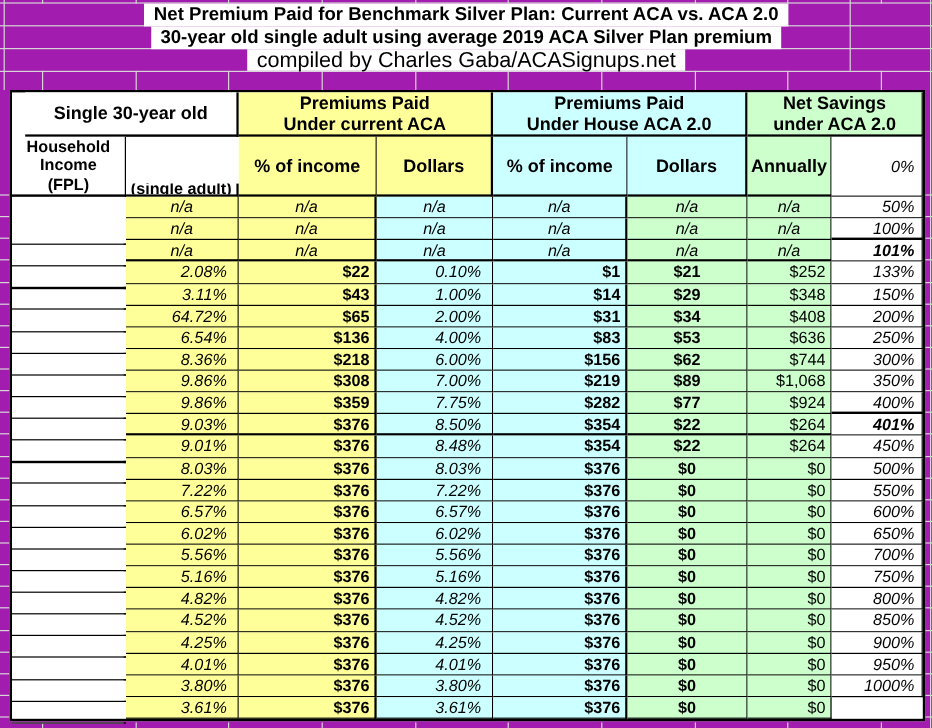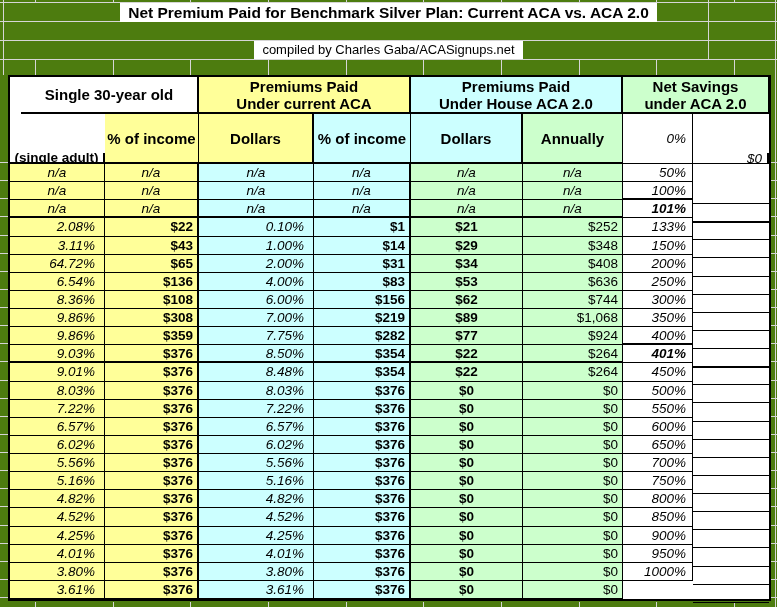--- a/index.html
+++ b/index.html
@@ -3,31 +3,31 @@
 <meta charset="utf-8">
 <style>
   html,body{margin:0;padding:0;}
   body{
     font-family:"Liberation Sans", sans-serif;
     background:#ffffff;
   }
   #stage{
     position:relative;
     width:777px;height:607px;
-    background:#4d7c0f;
+    background:#a21caf;
     overflow:hidden;
   }
   
   .gl{position:absolute;background:#d6d6d6;}
   
   .title-row{position:absolute;left:0;width:777px;text-align:center;}
   .title-row span{background:#ffffff;padding:0 8px;display:inline-block;}
   .t1{top:3px;height:19px;line-height:19px;font-size:15.5px;font-weight:bold;}
   .t2{top:22px;height:19px;line-height:19px;font-size:15.5px;font-weight:bold;}
-  .t3{top:41px;height:18px;line-height:18px;font-size:13px;font-weight:normal;}
+  .t3{top:41px;height:18px;line-height:18px;font-size:18px;font-weight:normal;}
   
   #table{
     position:absolute;left:8px;top:75px;
     display:grid;
     grid-template-columns:95px 94px 115px 97px 112px 100px 70px 76px;
     grid-template-rows:37px 50px;
     grid-auto-rows:18.125px;
     border:2px solid #000;
     background:#fff;
   }
@@ -158,51 +158,57 @@
     <div class="gl" style="left: 35px; top: 59px; width: 1px; height: 16px; background: rgb(214, 214, 214); z-index: 0;"></div>
     <div class="gl" style="left: 35px; top: 0px; width: 1px; height: 3px; background: rgb(214, 214, 214); z-index: 0;"></div>
     <div class="gl" style="left: 0px; top: 59px; width: 777px; height: 1px; background: rgb(214, 214, 214); z-index: 0;"></div>
     <div class="gl" style="left: 0px; top: 40px; width: 777px; height: 1px; background: rgb(214, 214, 214); z-index: 0;"></div>
     <div class="gl" style="left: 0px; top: 21px; width: 777px; height: 1px; background: rgb(214, 214, 214); z-index: 0;"></div>
     <div class="gl" style="left: 0px; top: 2px; width: 777px; height: 1px; background: rgb(214, 214, 214); z-index: 0;"></div>
 
   <div class="title-row t1">
     <span>Net Premium Paid for Benchmark Silver Plan: Current ACA vs. ACA 2.0</span>
   </div>
+  <div class="title-row t2">
+    <span>30-year old single adult using average 2019 ACA Silver Plan premium</span>
+  </div>
   <div class="title-row t3">
     <span>compiled by Charles Gaba/ACASignups.net</span>
   </div>
 
   <div id="table">
 
     <div class="cell gh ghsep" style="background: rgb(255, 255, 255); margin-left: 11px;">Single 30-year old</div>
     <div class="cell gh ghsep" style="background: rgb(255, 255, 153);">Premiums Paid
 Under current ACA</div>
     <div class="cell gh ghsep" style="background: rgb(204, 255, 255);">Premiums Paid
 Under House ACA 2.0</div>
     <div class="cell gh" style="background: rgb(204, 255, 204);">Net Savings
 under ACA 2.0</div>
 
+    <div class="cell c0 ch chsm">Household
+Income
+(FPL)</div>
     <div class="cell c1 ch chsm">$ Income
 (single adult)
 2019</div>
     <div class="cell c2 ch chbig">% of income</div>
     <div class="cell c3 ch chbig">Dollars</div>
     <div class="cell c4 ch chbig">% of income</div>
     <div class="cell c5 ch chbig">Dollars</div>
     <div class="cell c7 ch chbig">Annually</div>
 
   <div class="trow"><div class="cell c0">0%</div><div class="cell c1">$0</div><div class="cell c2 na">n/a</div><div class="cell c3 na">n/a</div><div class="cell c4 na">n/a</div><div class="cell c5 na">n/a</div><div class="cell c6 na">n/a</div><div class="cell c7 na">n/a</div></div>
       <div class="trow"><div class="cell c0">50%</div><div class="cell c1">$6,245</div><div class="cell c2 na">n/a</div><div class="cell c3 na">n/a</div><div class="cell c4 na">n/a</div><div class="cell c5 na">n/a</div><div class="cell c6 na">n/a</div><div class="cell c7 na">n/a</div></div>
       <div class="trow"><div class="cell c0 bb2">100%</div><div class="cell c1 bb2">$12,490</div><div class="cell c2 na bb2">n/a</div><div class="cell c3 na bb2">n/a</div><div class="cell c4 na bb2">n/a</div><div class="cell c5 na bb2">n/a</div><div class="cell c6 na bb2">n/a</div><div class="cell c7 na bb2">n/a</div></div>
       <div class="trow"><div class="cell c0 boldcell">101%</div><div class="cell c1">$12,615</div><div class="cell c2">2.08%</div><div class="cell c3">$22</div><div class="cell c4">0.10%</div><div class="cell c5">$1</div><div class="cell c6">$21</div><div class="cell c7">$252</div></div>
       <div class="trow"><div class="cell c0">133%</div><div class="cell c1">$16,612</div><div class="cell c2">3.11%</div><div class="cell c3">$43</div><div class="cell c4">1.00%</div><div class="cell c5">$14</div><div class="cell c6">$29</div><div class="cell c7">$348</div></div>
       <div class="trow"><div class="cell c0">150%</div><div class="cell c1">$18,735</div><div class="cell c2">64.72%</div><div class="cell c3">$65</div><div class="cell c4">2.00%</div><div class="cell c5">$31</div><div class="cell c6">$34</div><div class="cell c7">$408</div></div>
       <div class="trow"><div class="cell c0">200%</div><div class="cell c1">$24,980</div><div class="cell c2">6.54%</div><div class="cell c3">$136</div><div class="cell c4">4.00%</div><div class="cell c5">$83</div><div class="cell c6">$53</div><div class="cell c7">$636</div></div>
-      <div class="trow"><div class="cell c0">250%</div><div class="cell c1">$31,225</div><div class="cell c2">8.36%</div><div class="cell c3">$108</div><div class="cell c4">6.00%</div><div class="cell c5">$156</div><div class="cell c6">$62</div><div class="cell c7">$744</div></div>
+      <div class="trow"><div class="cell c0">250%</div><div class="cell c1">$31,225</div><div class="cell c2">8.36%</div><div class="cell c3">$218</div><div class="cell c4">6.00%</div><div class="cell c5">$156</div><div class="cell c6">$62</div><div class="cell c7">$744</div></div>
       <div class="trow"><div class="cell c0">300%</div><div class="cell c1">$37,470</div><div class="cell c2">9.86%</div><div class="cell c3">$308</div><div class="cell c4">7.00%</div><div class="cell c5">$219</div><div class="cell c6">$89</div><div class="cell c7">$1,068</div></div>
       <div class="trow"><div class="cell c0">350%</div><div class="cell c1">$43,715</div><div class="cell c2">9.86%</div><div class="cell c3">$359</div><div class="cell c4">7.75%</div><div class="cell c5">$282</div><div class="cell c6">$77</div><div class="cell c7">$924</div></div>
       <div class="trow"><div class="cell c0 bb2">400%</div><div class="cell c1 bb2">$49,960</div><div class="cell c2 bb2">9.03%</div><div class="cell c3 bb2">$376</div><div class="cell c4 bb2">8.50%</div><div class="cell c5 bb2">$354</div><div class="cell c6 bb2">$22</div><div class="cell c7 bb2">$264</div></div>
       <div class="trow"><div class="cell c0 boldcell">401%</div><div class="cell c1">$50,085</div><div class="cell c2">9.01%</div><div class="cell c3">$376</div><div class="cell c4">8.48%</div><div class="cell c5">$354</div><div class="cell c6">$22</div><div class="cell c7">$264</div></div>
       <div class="trow"><div class="cell c0">450%</div><div class="cell c1">$56,205</div><div class="cell c2">8.03%</div><div class="cell c3">$376</div><div class="cell c4">8.03%</div><div class="cell c5">$376</div><div class="cell c6">$0</div><div class="cell c7">$0</div></div>
       <div class="trow"><div class="cell c0">500%</div><div class="cell c1">$62,450</div><div class="cell c2">7.22%</div><div class="cell c3">$376</div><div class="cell c4">7.22%</div><div class="cell c5">$376</div><div class="cell c6">$0</div><div class="cell c7">$0</div></div>
       <div class="trow"><div class="cell c0">550%</div><div class="cell c1">$68,695</div><div class="cell c2">6.57%</div><div class="cell c3">$376</div><div class="cell c4">6.57%</div><div class="cell c5">$376</div><div class="cell c6">$0</div><div class="cell c7">$0</div></div>
       <div class="trow"><div class="cell c0">600%</div><div class="cell c1">$74,940</div><div class="cell c2">6.02%</div><div class="cell c3">$376</div><div class="cell c4">6.02%</div><div class="cell c5">$376</div><div class="cell c6">$0</div><div class="cell c7">$0</div></div>
       <div class="trow"><div class="cell c0">650%</div><div class="cell c1">$81,185</div><div class="cell c2">5.56%</div><div class="cell c3">$376</div><div class="cell c4">5.56%</div><div class="cell c5">$376</div><div class="cell c6">$0</div><div class="cell c7">$0</div></div>
       <div class="trow"><div class="cell c0">700%</div><div class="cell c1">$87,430</div><div class="cell c2">5.16%</div><div class="cell c3">$376</div><div class="cell c4">5.16%</div><div class="cell c5">$376</div><div class="cell c6">$0</div><div class="cell c7">$0</div></div>

